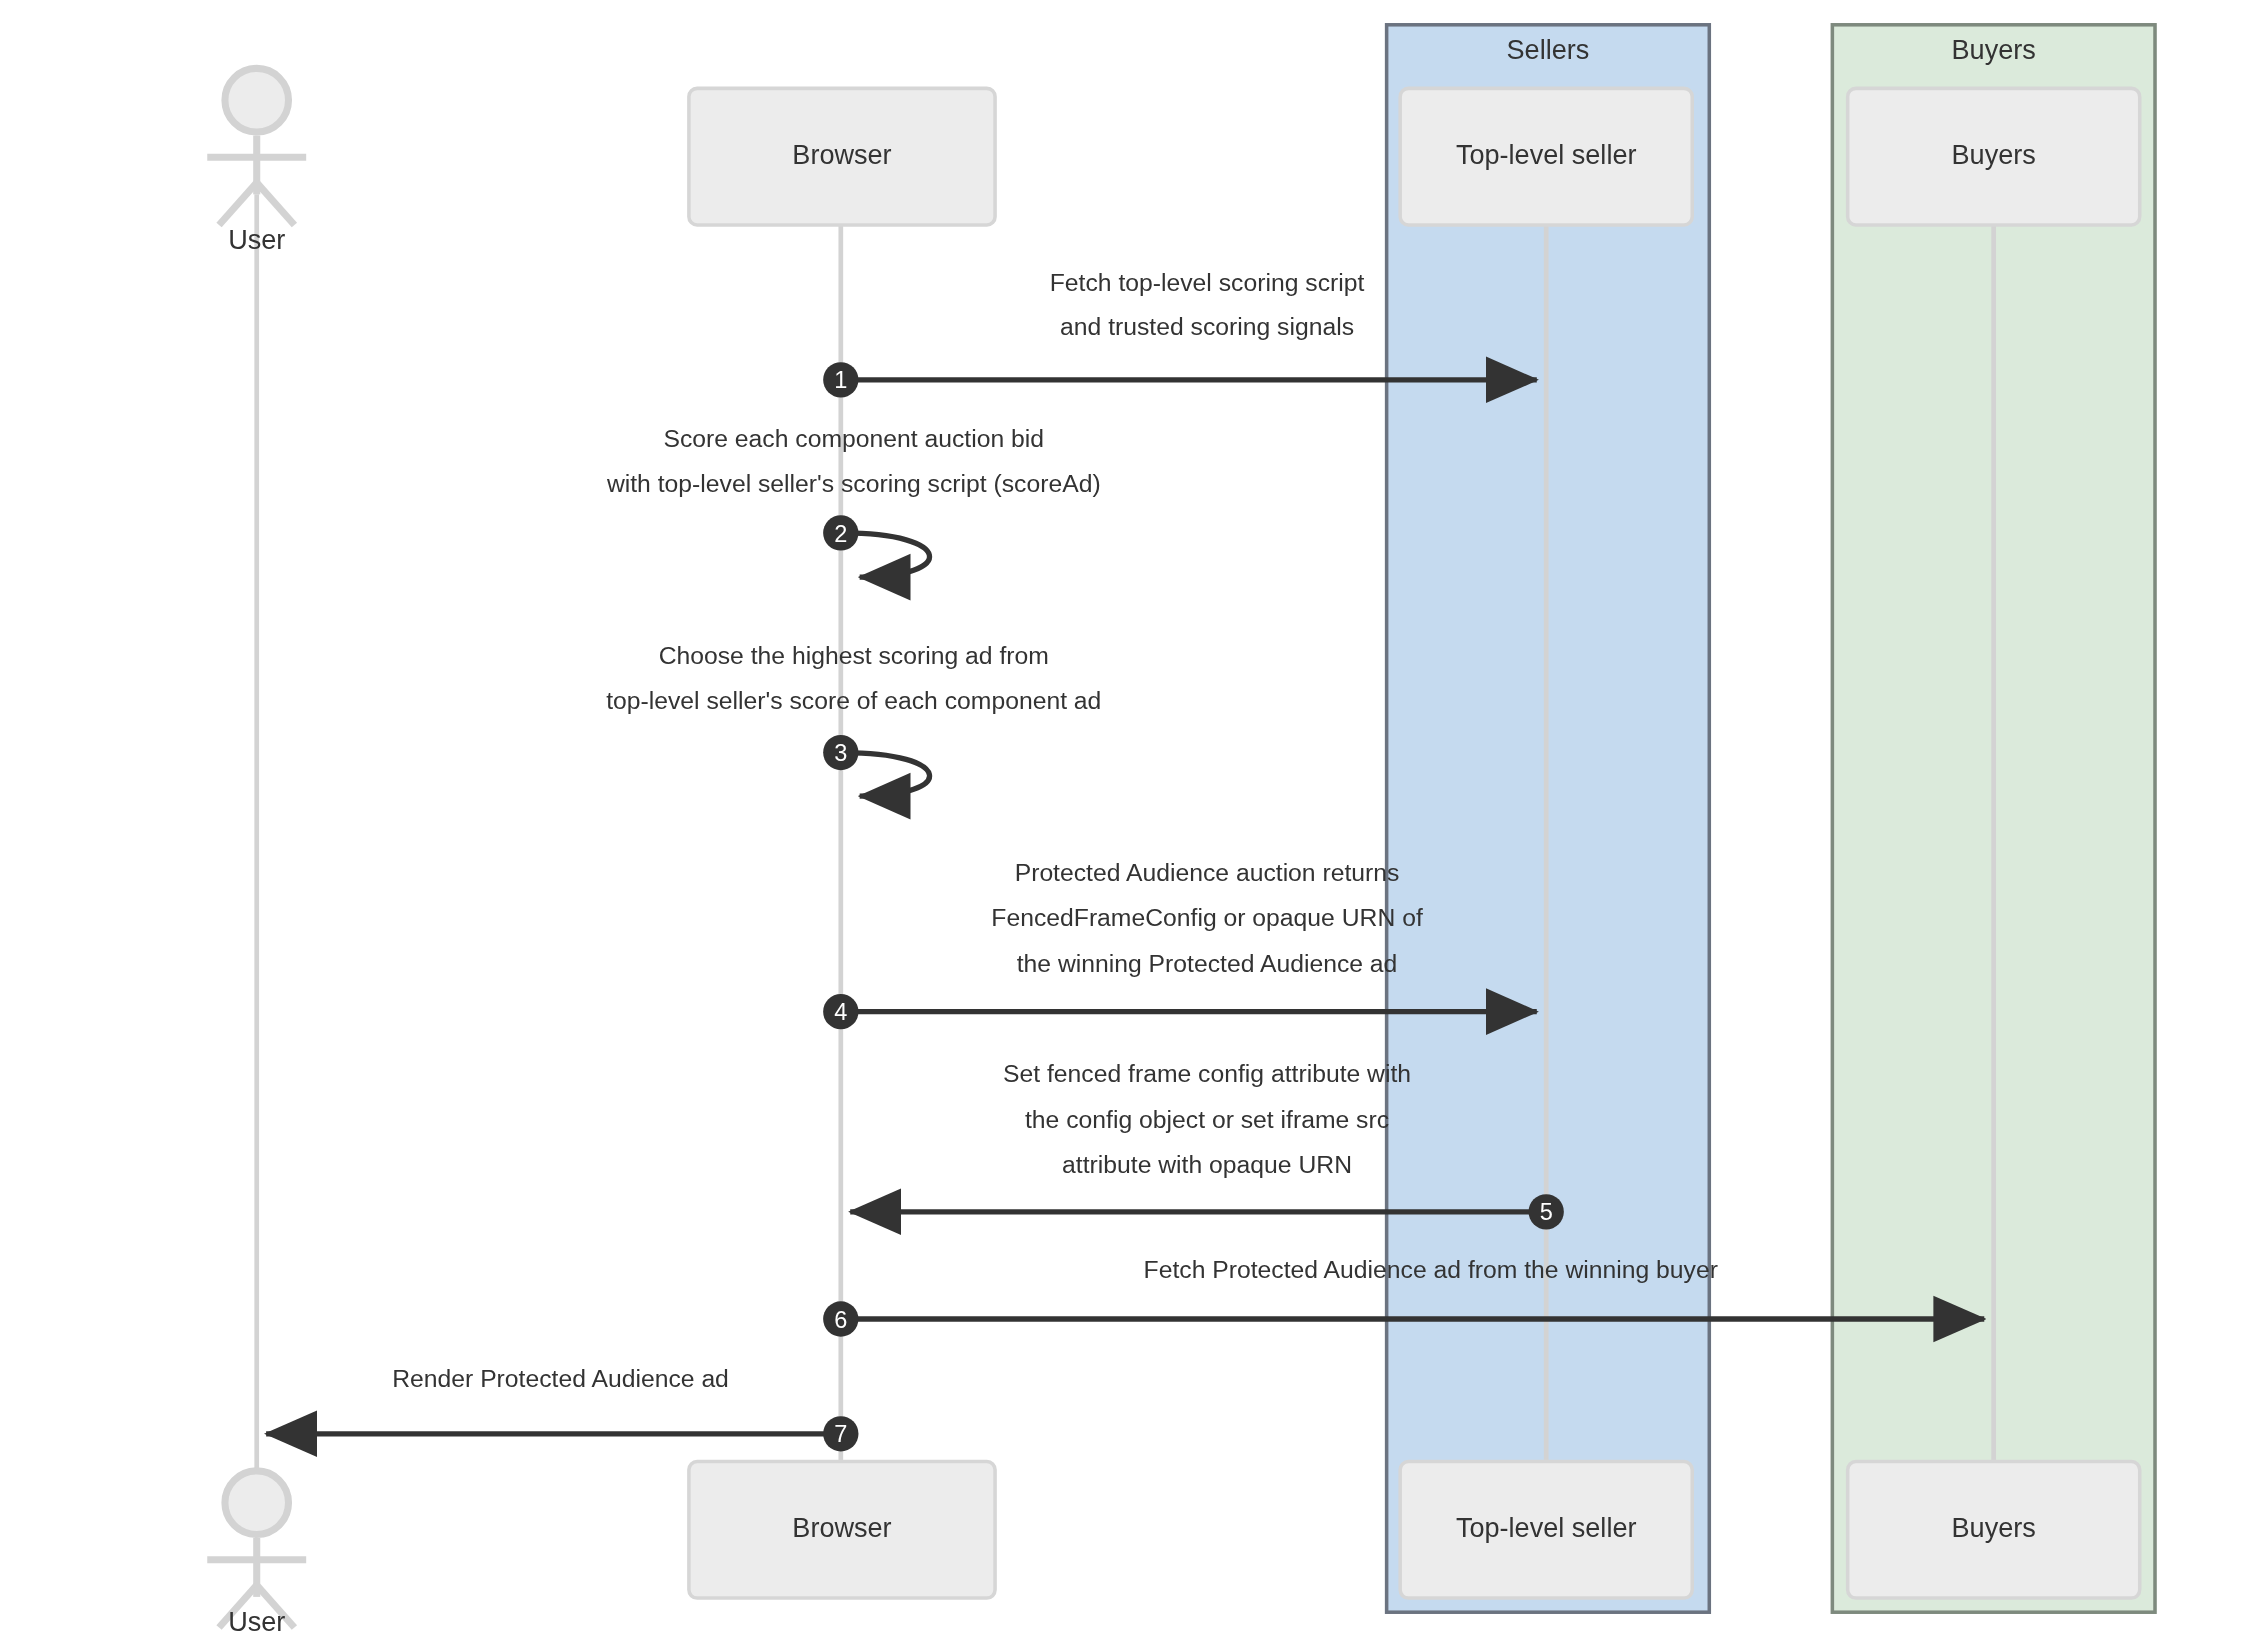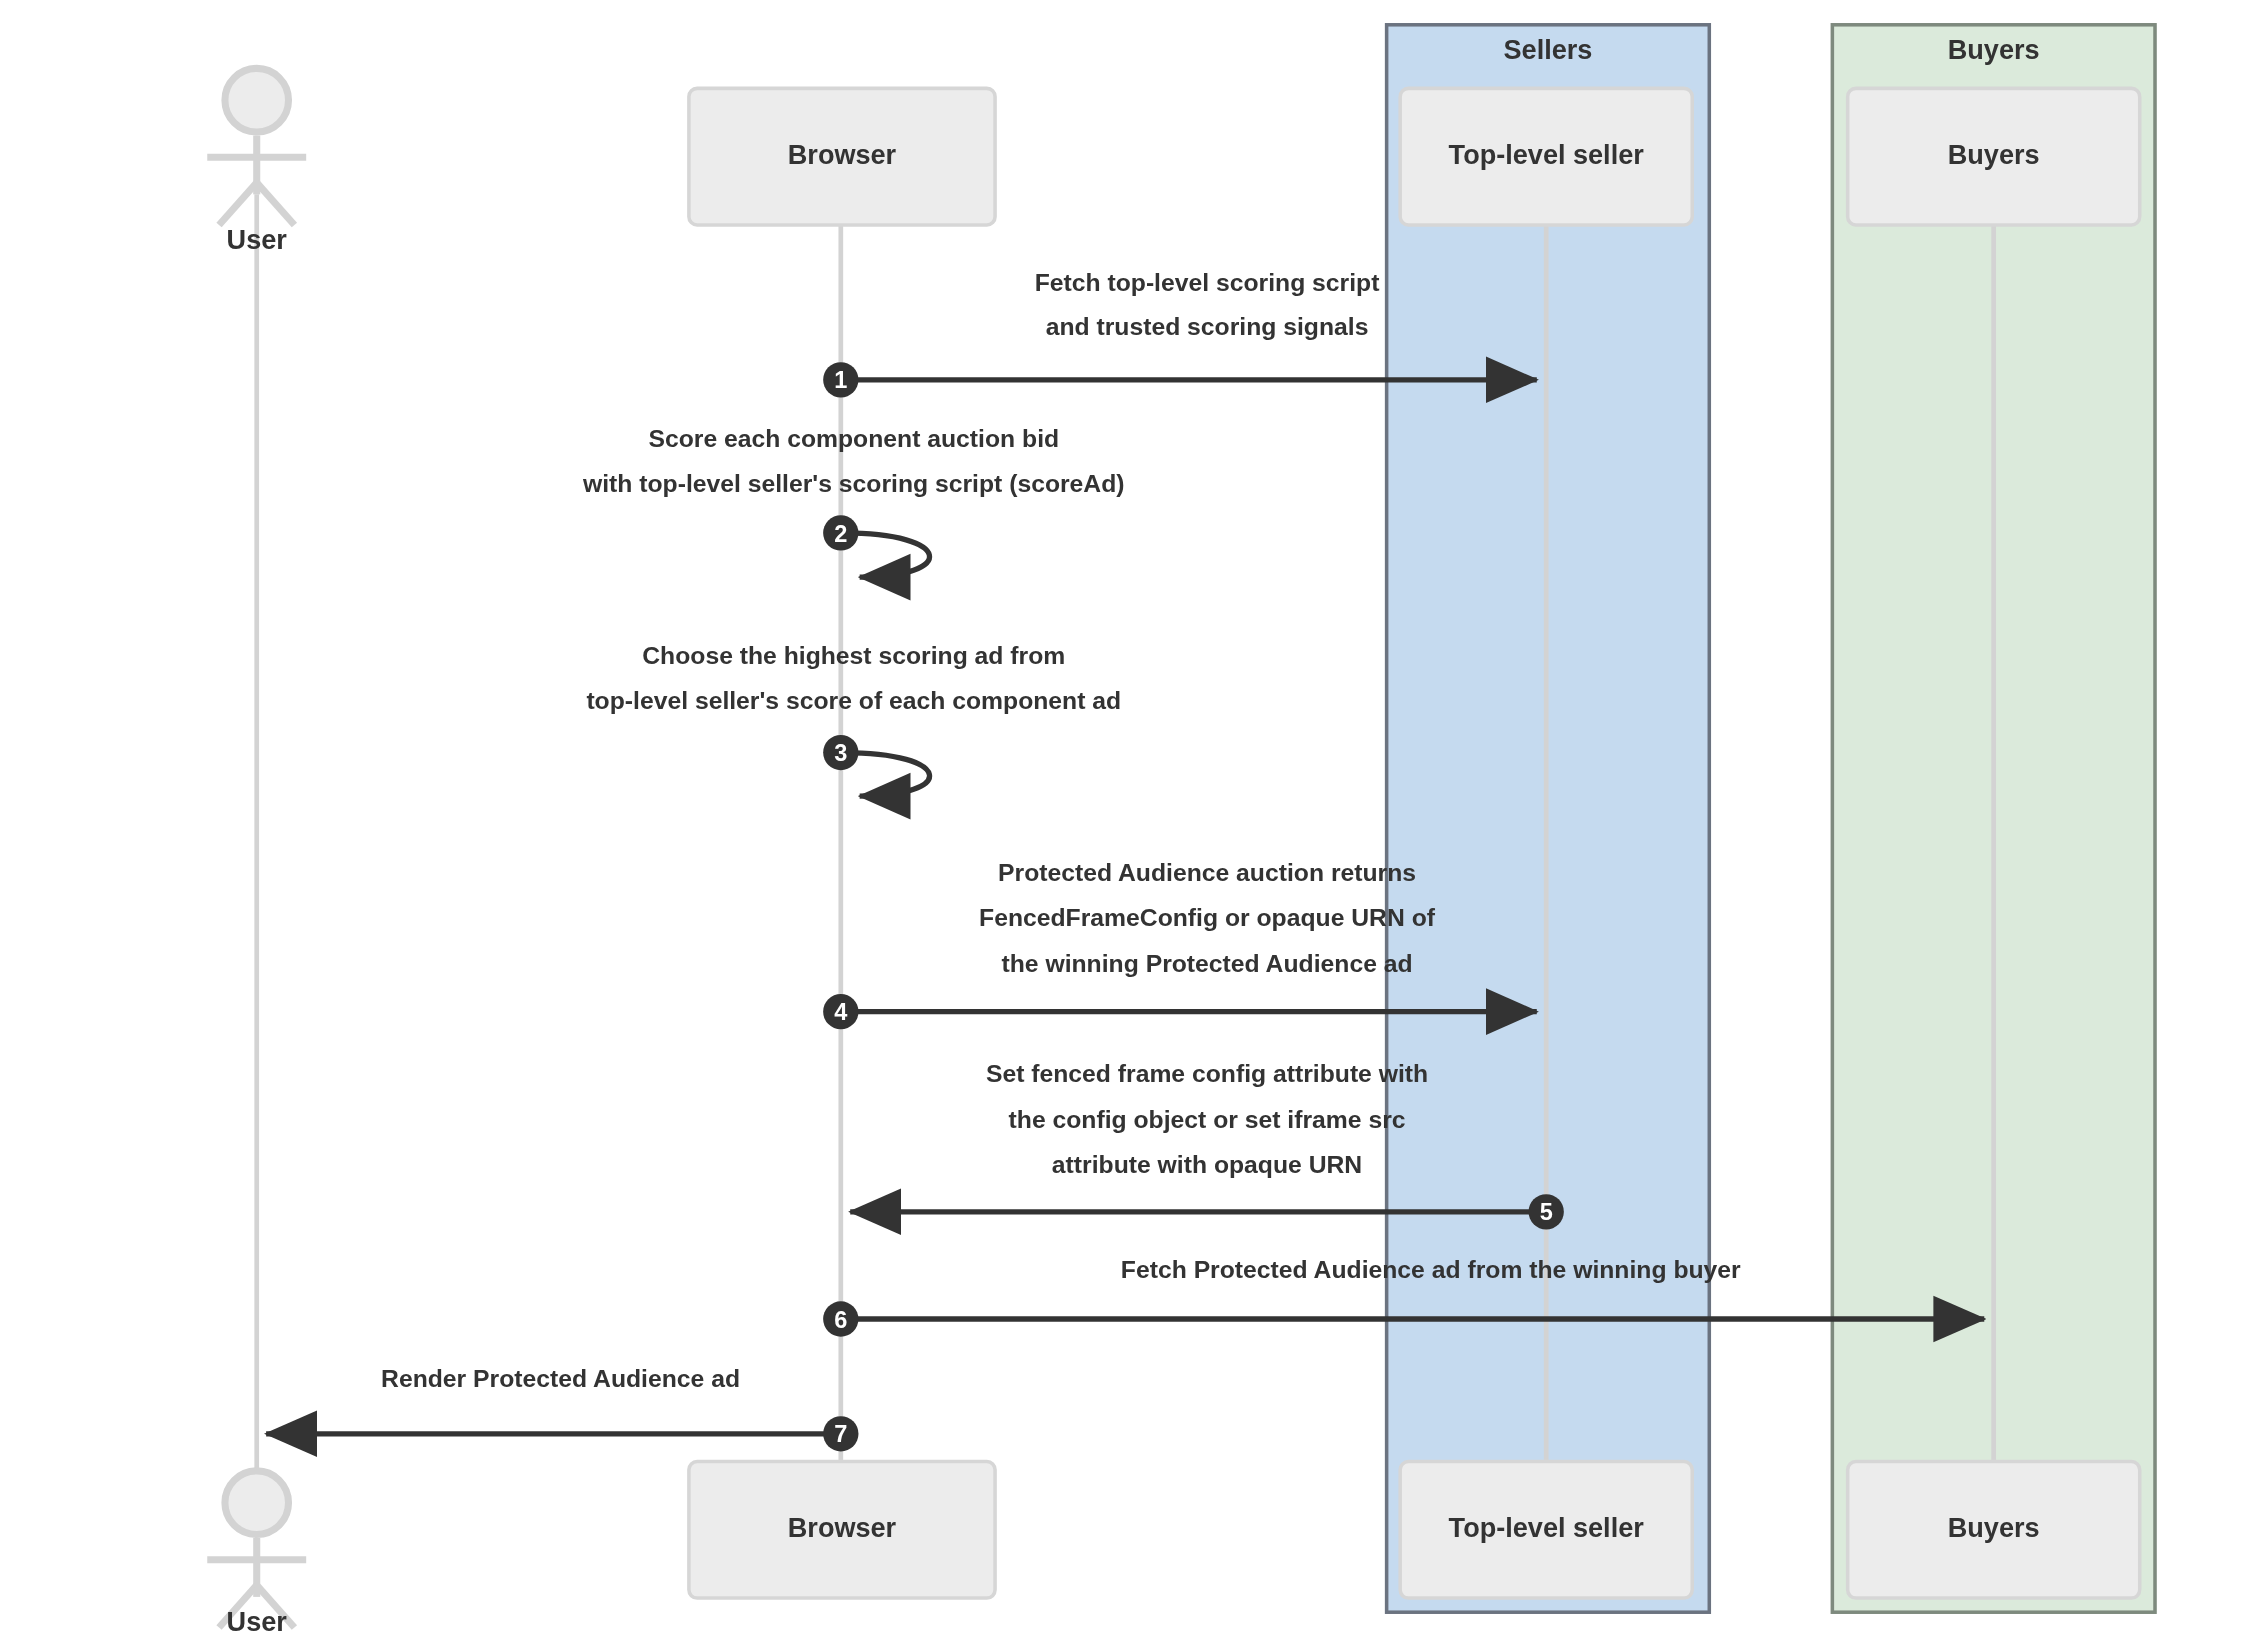--- a/index.html
+++ b/index.html
@@ -1,21 +1,21 @@
 <!DOCTYPE html>
 <html style="font-size:9.4px"><head>
 <meta charset="utf-8">
 <style>
   html,body{margin:0;padding:0;background:#ffffff;}
   body{
     width:2261px;height:1637px;position:relative;overflow:hidden;
     font-family:"Liberation Sans","DejaVu Sans",sans-serif;
     color:#333333;
   }
-  #diagram{position:absolute;inset:0;font-weight:bold;}
+  #diagram{position:absolute;inset:0;}
   svg{display:block;}
   .msg-label{
     font-size:42px; fill:#333333;
     font-family:"Liberation Sans","DejaVu Sans",sans-serif;
     text-anchor:middle; dominant-baseline:middle;
   }
   .part-label{
     font-size:46px; fill:#333333;
     font-family:"Liberation Sans","DejaVu Sans",sans-serif;
     text-anchor:middle; dominant-baseline:middle;

